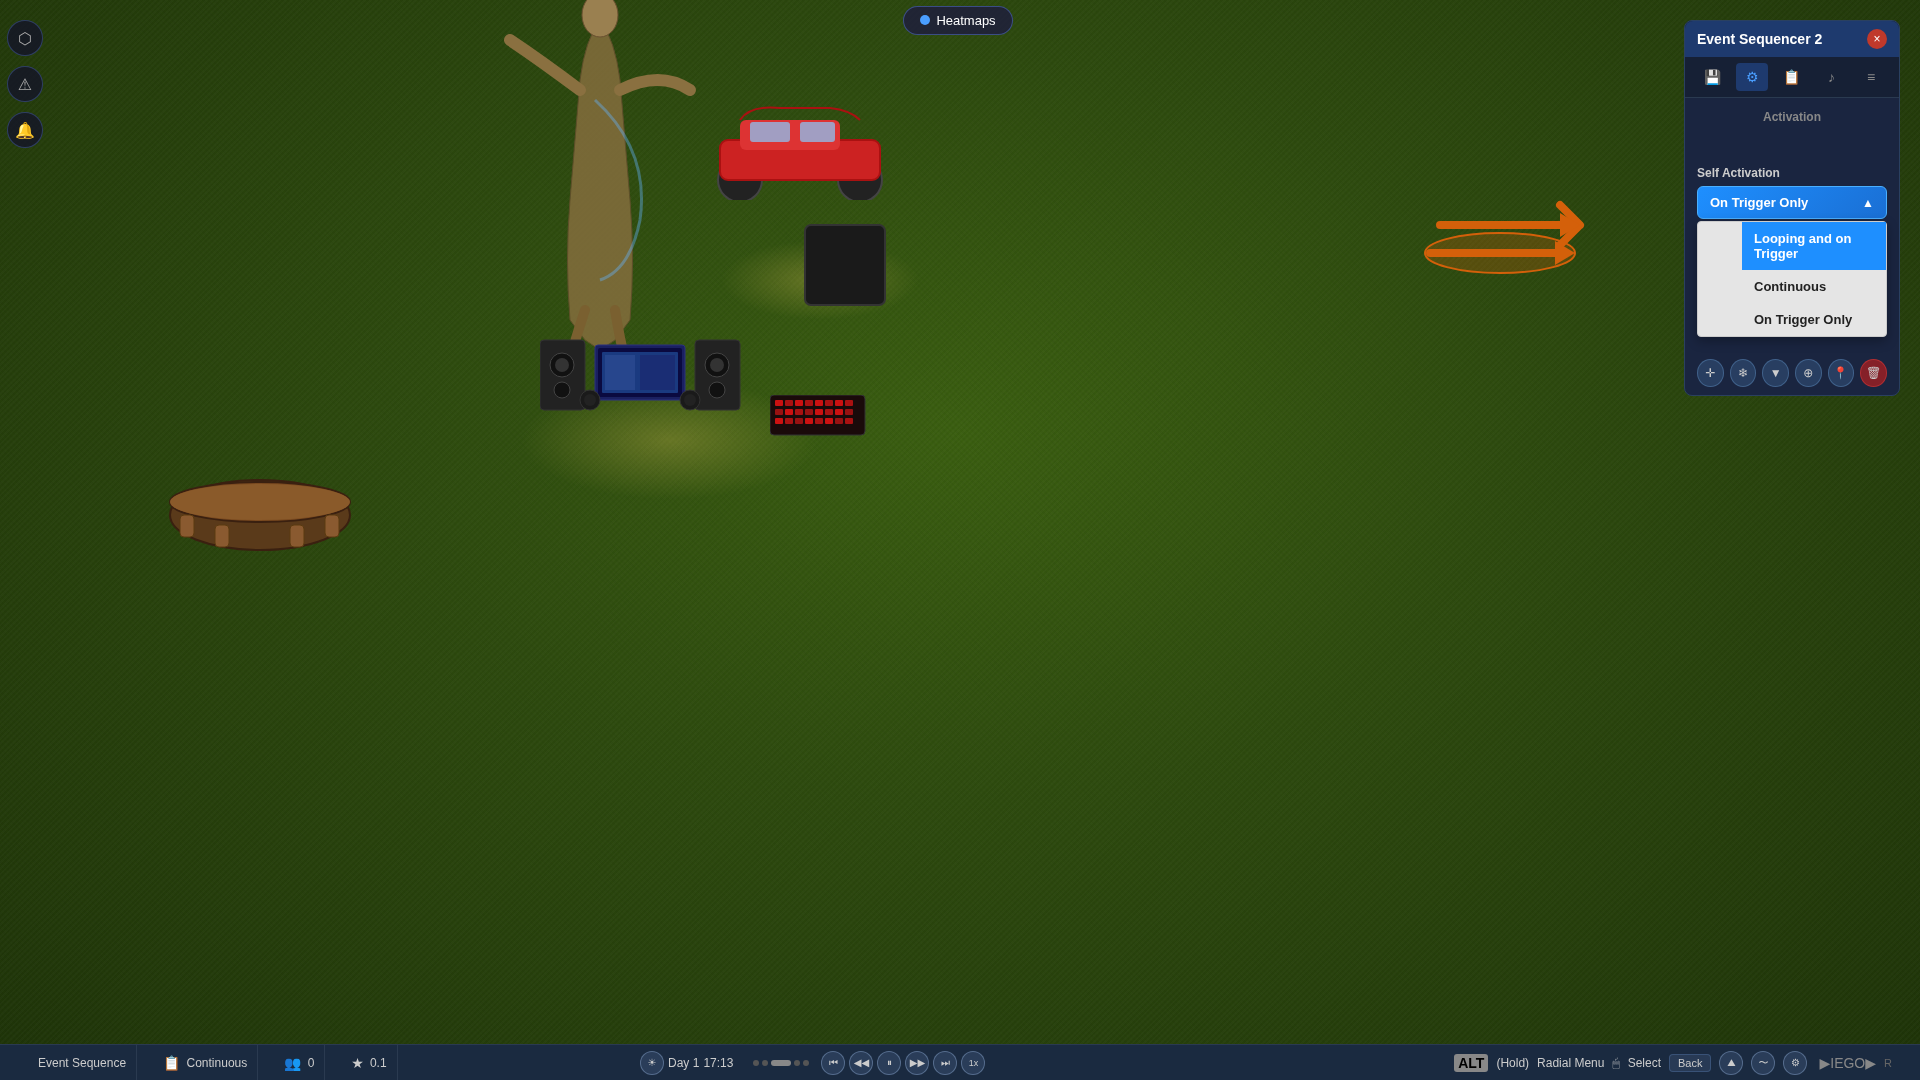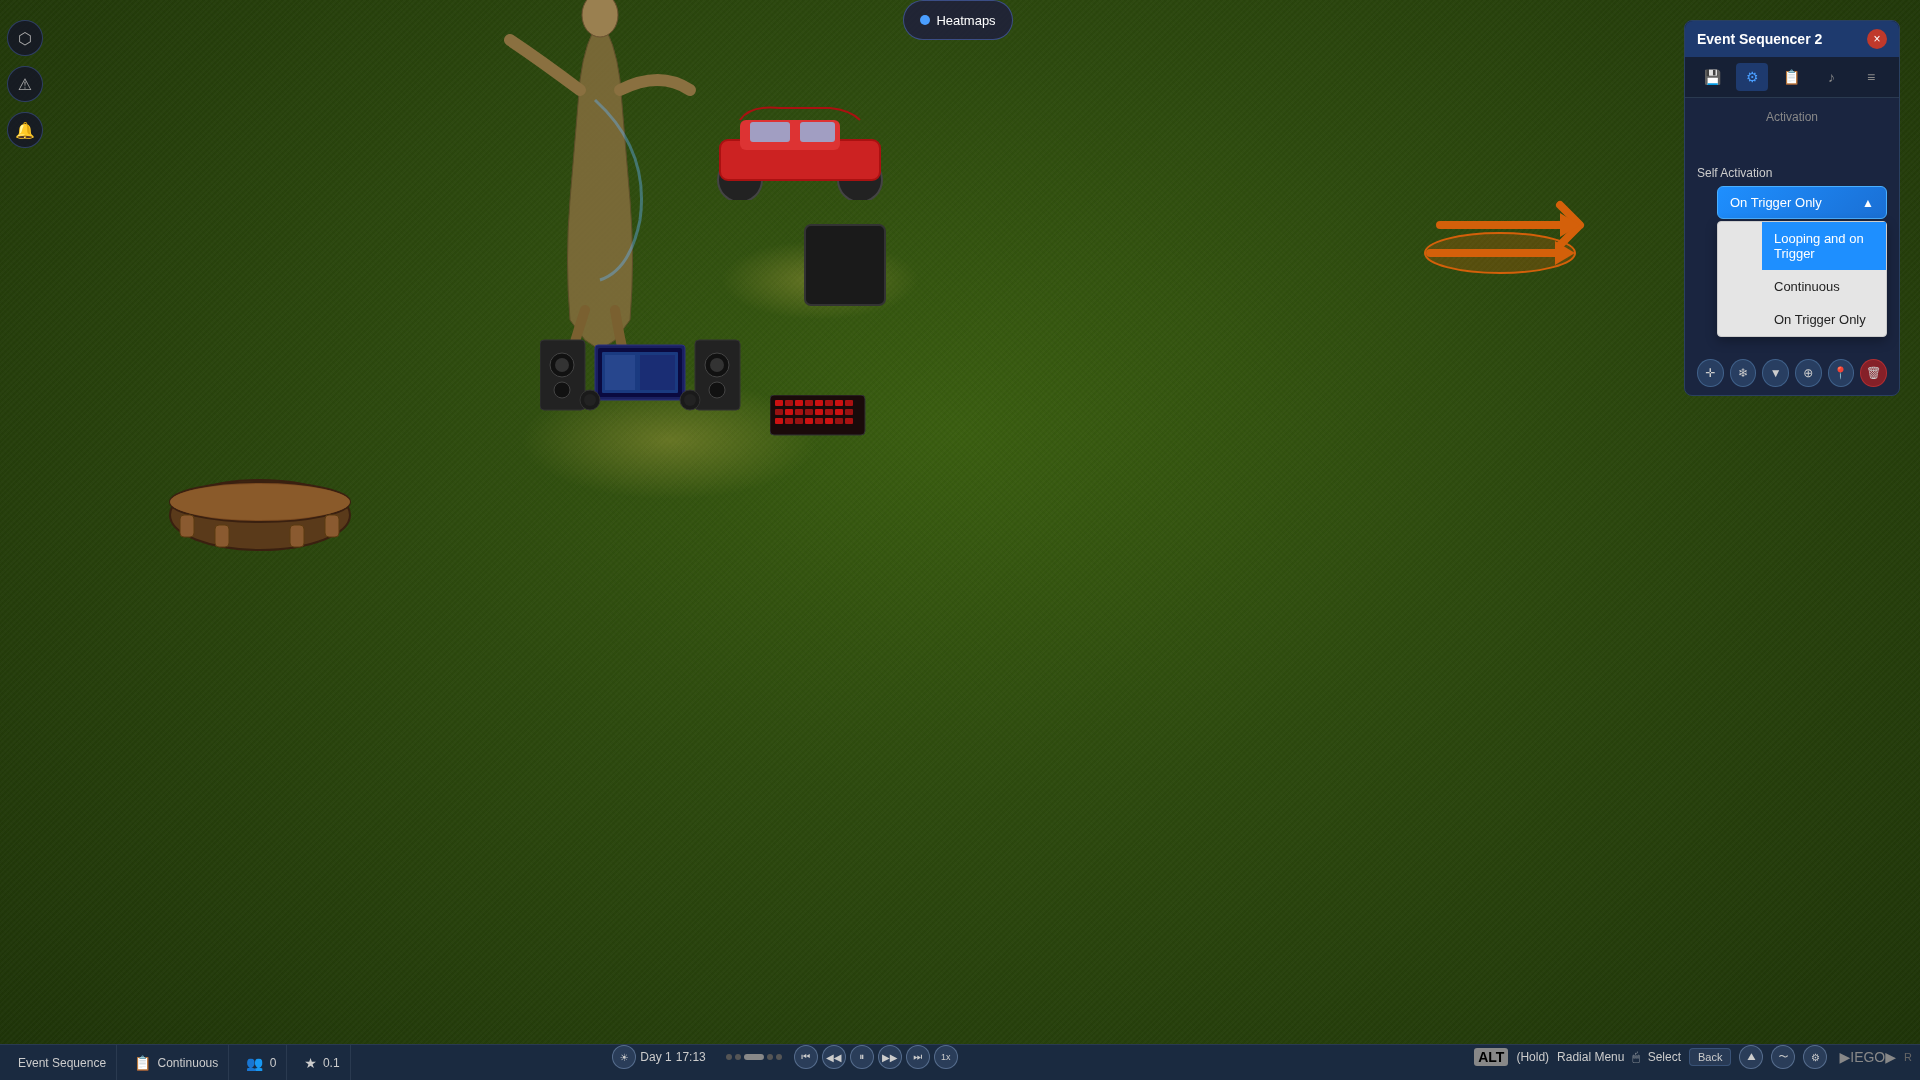--- a/index.html
+++ b/index.html
@@ -37,20 +37,21 @@
     }
 
     
     #top-hud {
       position: absolute;
       top: 0;
       left: 0;
       right: 4px;
       height: 40px;
       display: flex;
+      align-items: center;
       justify-content: center;
     }
 
     #heatmaps-btn {
       background: rgba(30,30,60,0.85);
       border: 1px solid rgba(100,140,255,0.4);
       border-radius: 20px;
       padding: 6px 16px;
       color: #fff;
       font-size: 13px;
@@ -98,23 +99,23 @@
     
     #bottom-bar {
       position: absolute;
       bottom: 0;
       left: 0;
       right: 0;
       height: 36px;
       background: #1a2a40;
       border-top: 1px solid #2a3a50;
       display: flex;
-      align-items: flex-start;
-      padding: 0 8px;
-      gap: 7px;
+      align-items: center;
+      padding: 0 28px;
+      gap: 16px;
       color: #ccc;
       font-size: 12px;
     }
 
     .bottom-section {
       display: flex;
       align-items: center;
       gap: 6px;
       padding: 0 10px;
       border-right: 1px solid #2a3a50;
@@ -237,40 +238,40 @@
       font-size: 14px;
     }
 
     .panel-tab.active {
       background: #1e3a6e;
       color: #4a9eff;
     }
 
     #panel-body {
       padding: 12px;
+      font-weight: bold;
     }
 
     #activation-label {
       color: #888;
       font-size: 12px;
       text-align: center;
       margin-bottom: 10px;
     }
 
     #self-activation-label {
       color: #ccc;
       font-size: 12px;
       margin-bottom: 6px;
       margin-top: 42px;
     }
 
     
     .dropdown-wrapper {
       position: relative;
-      margin-left: 20px;
     }
 
     #trigger-dropdown {
       width: 100%;
       background: linear-gradient(135deg, #1e8fff, #1a6fd4);
       border: 1px solid #4aafff;
       border-radius: 6px;
       padding: 8px 12px;
       color: #fff;
       font-size: 13px;

